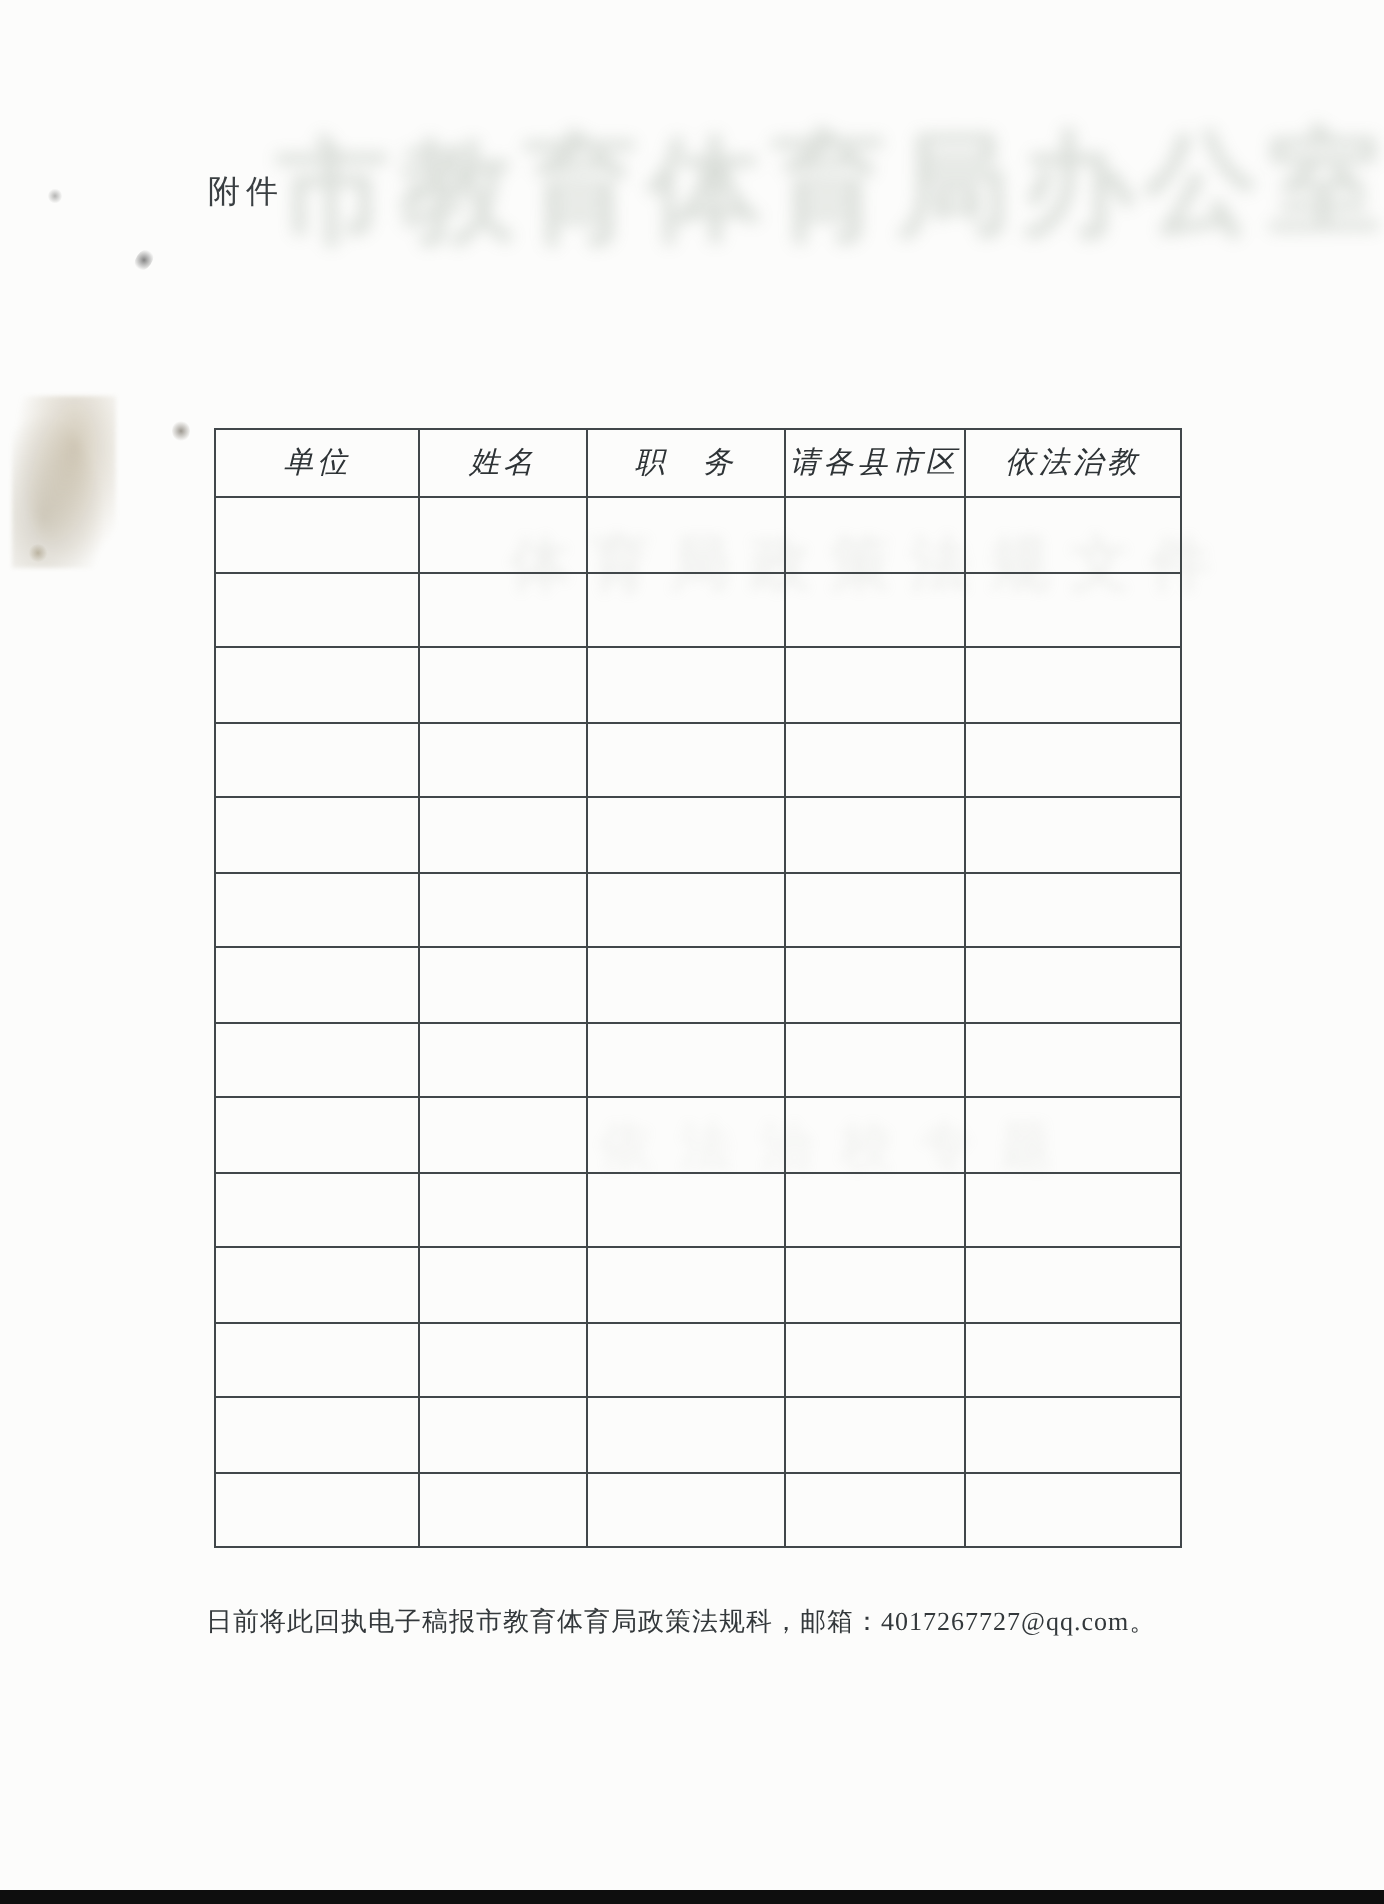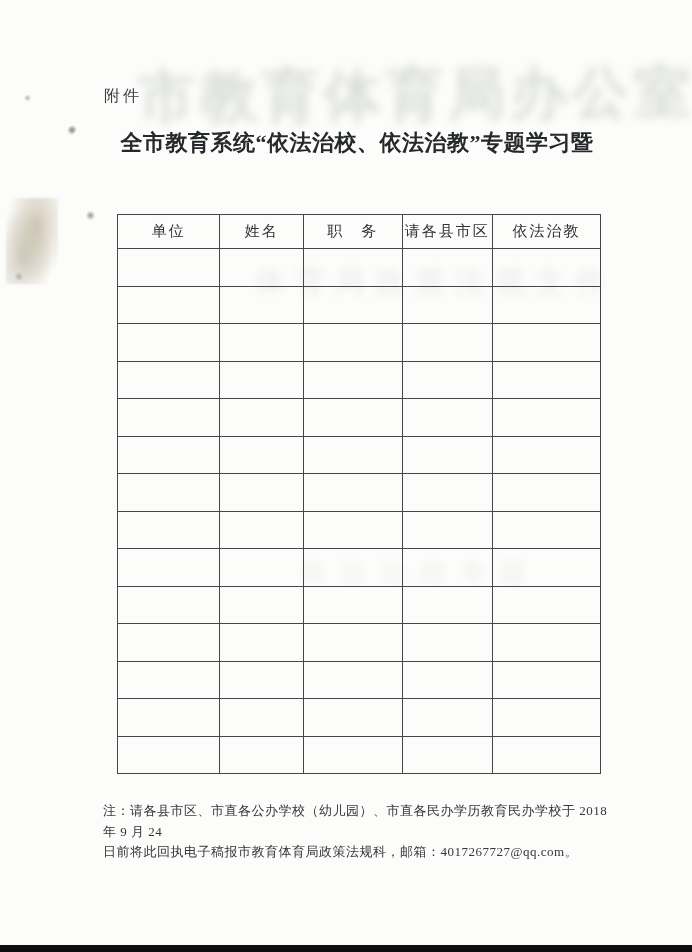--- a/index.html
+++ b/index.html
@@ -56,23 +56,24 @@
     font-size:16px;letter-spacing:3px;color:#3a3f42;
   }
   .title-block{
     position:absolute;left:88px;top:126px;width:538px;
     text-align:center;font-weight:700;color:#26292c;
   }
   .title-line1{font-size:22px;line-height:34px;letter-spacing:0.5px;}
   .title-line2{font-size:22px;line-height:36px;letter-spacing:2px;}
 
   table.form{
-    position:absolute;left:117px;top:214px;width:484px;
+    position:absolute;left:107px;top:214px;width:484px;
     border-collapse:collapse;table-layout:fixed;
     background:transparent;
+    font-style:italic;
   }
   table.form th,table.form td{
     border:1.5px solid var(--border);
     padding:0;
   }
   table.form thead th{
     height:33px;
     font-size:15px;font-weight:400;letter-spacing:2px;
     color:#2e3336;text-align:center;vertical-align:middle;
   }
@@ -100,21 +101,20 @@
   <div class="table-bleed bleed-2">依法治校专题</div>
   <div class="stain stain-big"></div>
   <div class="speck speck-a"></div>
   <div class="speck speck-b"></div>
   <div class="speck speck-c"></div>
   <div class="speck speck-d"></div>
 
   <div class="attachment-label">附件</div>
 
   <div class="title-block">
-    <div class="title-line1">全市教育系统“依法治校、依法治教”专题学习暨</div>
   </div>
 
   <table class="form">
     <thead>
         <tr>
           <th>单位</th>
           <th>姓名</th>
           <th>职　务</th>
           <th>请各县市区</th>
           <th>依法治教</th>
@@ -216,18 +216,17 @@
           <td></td>
           <td></td>
           <td></td>
           <td></td>
           <td></td>
         </tr>
       </tbody>
   </table>
 
   <div class="note">
-    <span>注：请各县市区、市直各公办学校（幼儿园）、市直各民办学历教育民办学校于 2018 年 9 月 24</span>
     <span>日前将此回执电子稿报市教育体育局政策法规科，邮箱：4017267727@qq.com。</span>
   </div>
 
   <div class="scanner-bar"></div>
 </div>
 
 </body></html>

